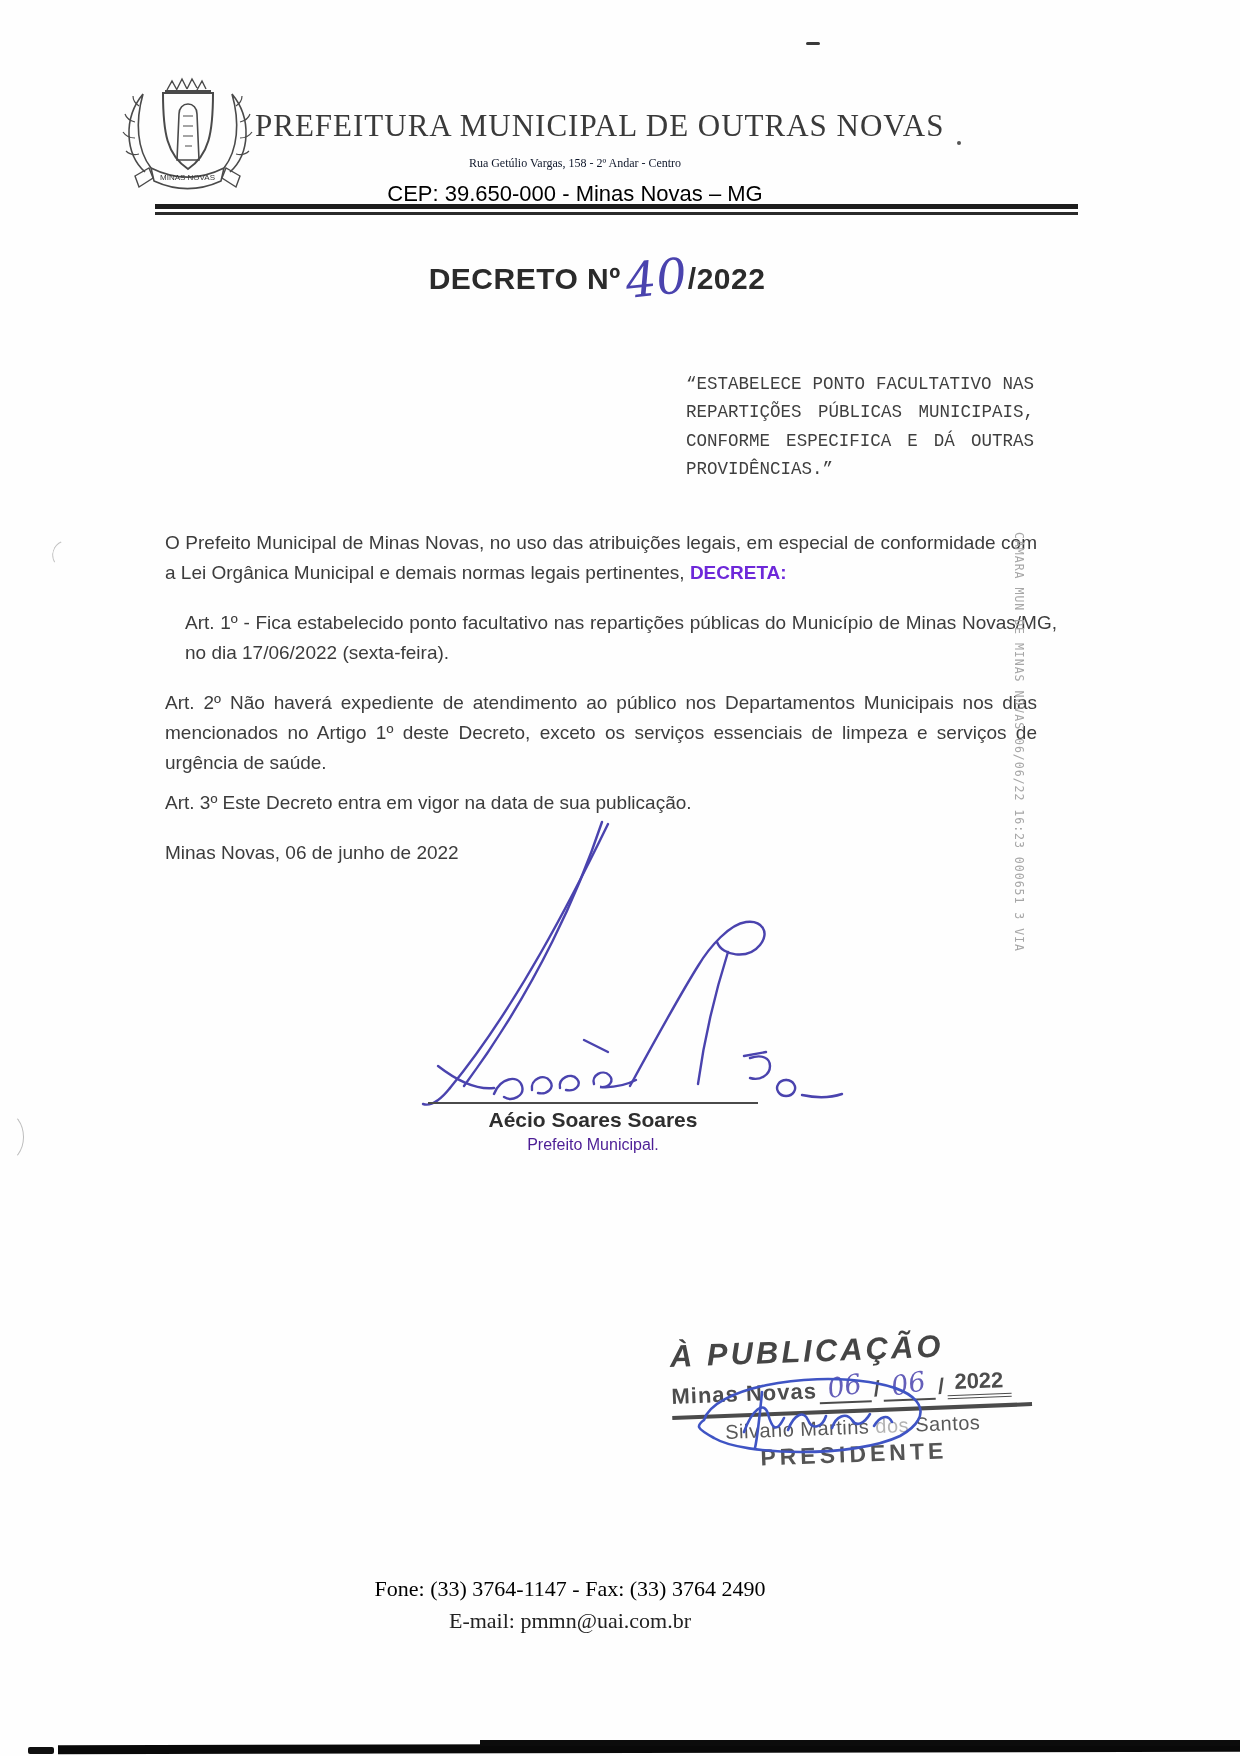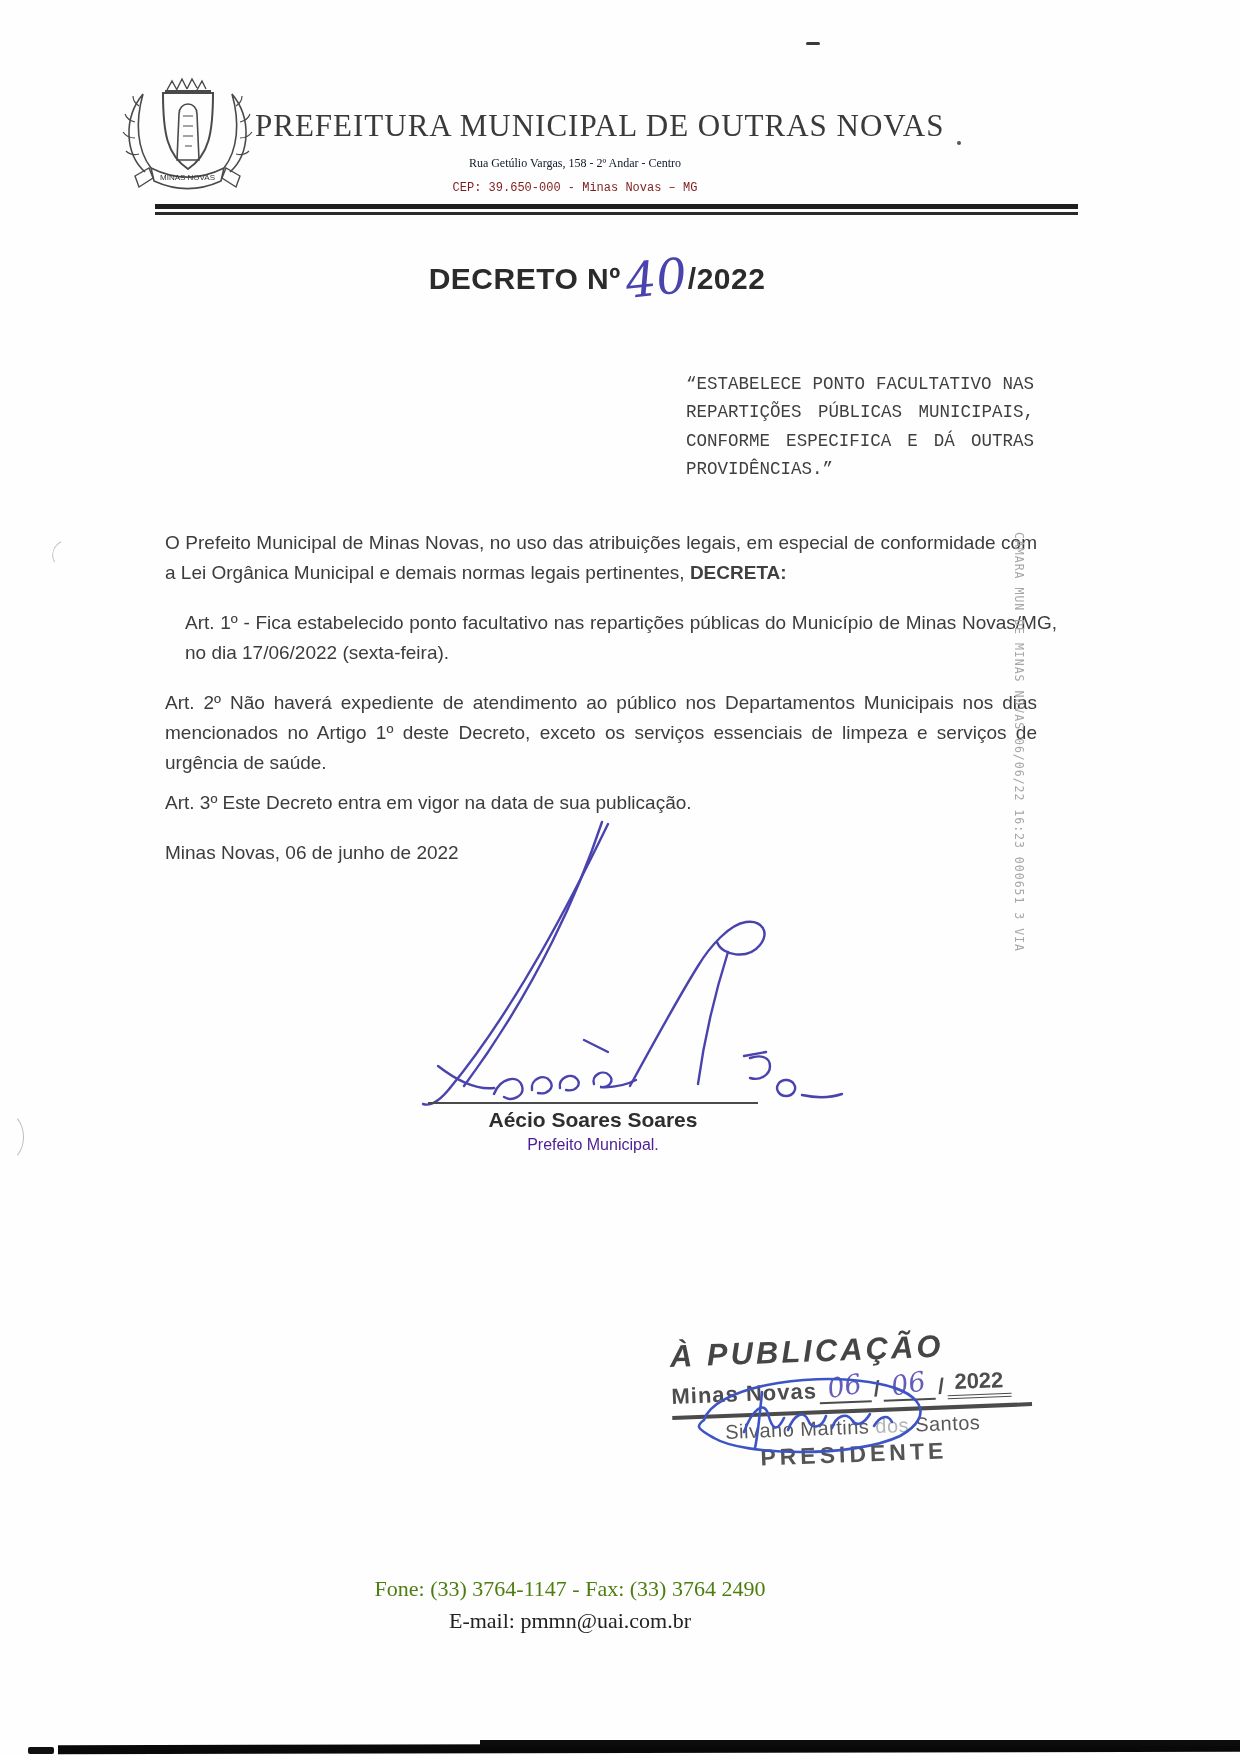--- a/index.html
+++ b/index.html
@@ -19,21 +19,21 @@
     font-size:31px;letter-spacing:1px;color:#3a3a3a;
     text-align:center;white-space:nowrap;
   }
   .hdr-addr1{
     position:absolute;left:255px;top:156px;width:640px;
     font-family:"Liberation Serif",serif;font-size:12px;color:#0f172a;
     text-align:center;
   }
   .hdr-addr2{
     position:absolute;left:255px;top:181px;width:640px;
-    font-family:Liberation Mono, monospace;font-size:12px;color:#7f1d1d;
+    font-family:Liberation Sans, sans-serif;font-size:22px;color:#000000;
     text-align:center;
   }
   .hdr-rule-a{position:absolute;left:155px;top:204px;width:923px;height:5px;background:#1d1d1d;}
   .hdr-rule-b{position:absolute;left:155px;top:212px;width:923px;height:3px;background:#2a2a2a;}
   .logo{position:absolute;left:115px;top:76px;width:145px;height:125px;}
   
   .decreto-line{
     position:absolute;left:0;top:262px;width:1194px;
     text-align:center;white-space:nowrap;
   }
@@ -60,21 +60,21 @@
   .body-par{
     position:absolute;left:165px;width:872px;
     font-size:19px;line-height:1.57;color:#3c3c3c;
     text-align:justify;
   }
   .p-preamble{top:528px;}
   .p-art1{top:608px;margin-left:20px;}
   .p-art2{top:688px;}
   .p-art3{top:788px;text-align:left;}
   .p-date{top:838px;text-align:left;}
-  .b{font-weight:bold;color:#404040;}
+  .b{font-weight:bold;color:#6d28d9;}
   
   .sig-svg{position:absolute;left:398px;top:818px;width:446px;height:300px;}
   .sig-line{position:absolute;left:428px;top:1102px;width:330px;height:2px;background:#4a4a4a;}
   .sig-name{
     position:absolute;left:348px;top:1108px;width:490px;text-align:center;
     font-size:21px;font-weight:bold;color:#2e2e2e;
   }
   .sig-role{
     position:absolute;left:348px;top:1136px;width:490px;text-align:center;
     font-size:16px;color:#4c1d95;
@@ -108,21 +108,21 @@
   
   .margin-vtext{
     position:absolute;left:1012px;top:532px;height:490px;
     writing-mode:vertical-rl;
     font-family:"DejaVu Sans Mono",monospace;
     font-size:11.5px;letter-spacing:1px;color:#a6a6a6;
     white-space:nowrap;
   }
   .foot1{
     position:absolute;left:0;top:1576px;width:1140px;text-align:center;
-    font-family:"Liberation Serif",serif;font-size:22px;color:#4d7c0f;
+    font-family:"Liberation Serif",serif;font-size:22px;color:#000000;
   }
   .foot2{
     position:absolute;left:0;top:1608px;width:1140px;text-align:center;
     font-family:"Liberation Serif",serif;font-size:22px;color:#222;
   }
   .art-dash-tr{position:absolute;left:806px;top:42px;width:14px;height:3px;background:#3a3a3a;border-radius:2px;}
   .art-dot{position:absolute;left:957px;top:141px;width:4px;height:4px;background:#555;border-radius:50%;}
   .art-arc1{
     position:absolute;left:52px;top:540px;width:34px;height:30px;
     border:1.6px solid #c4c4c4;border-radius:50%;

